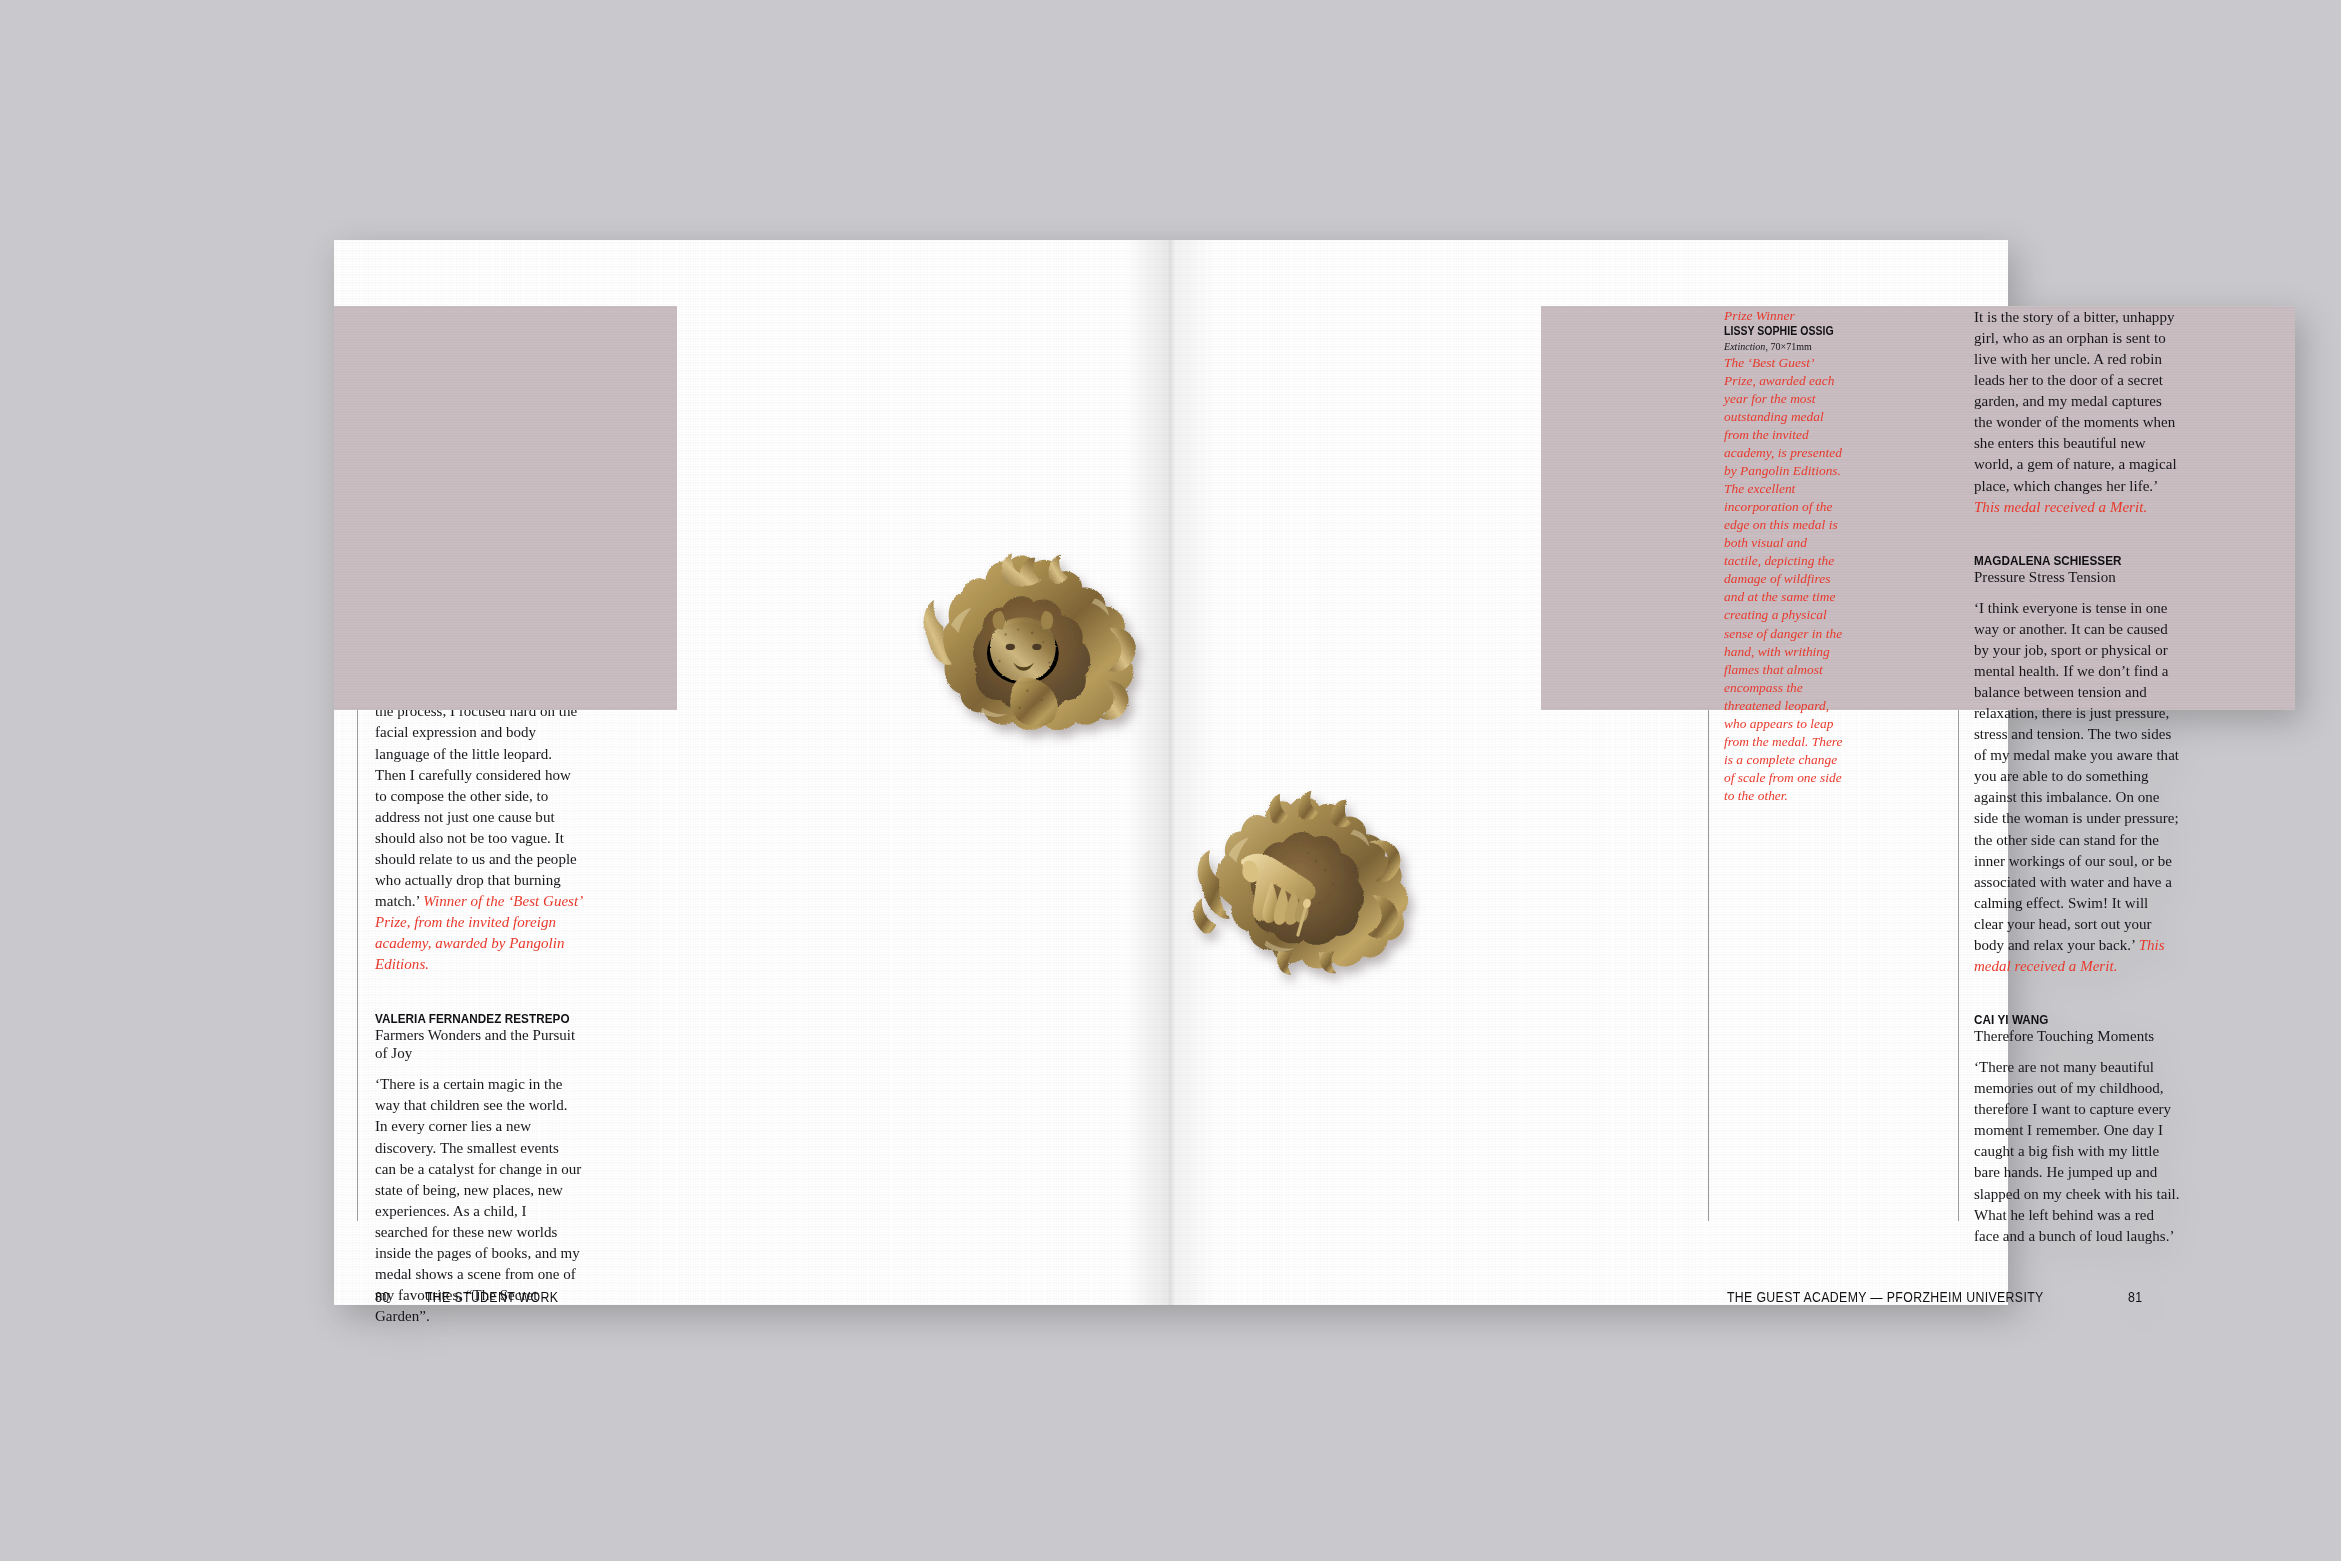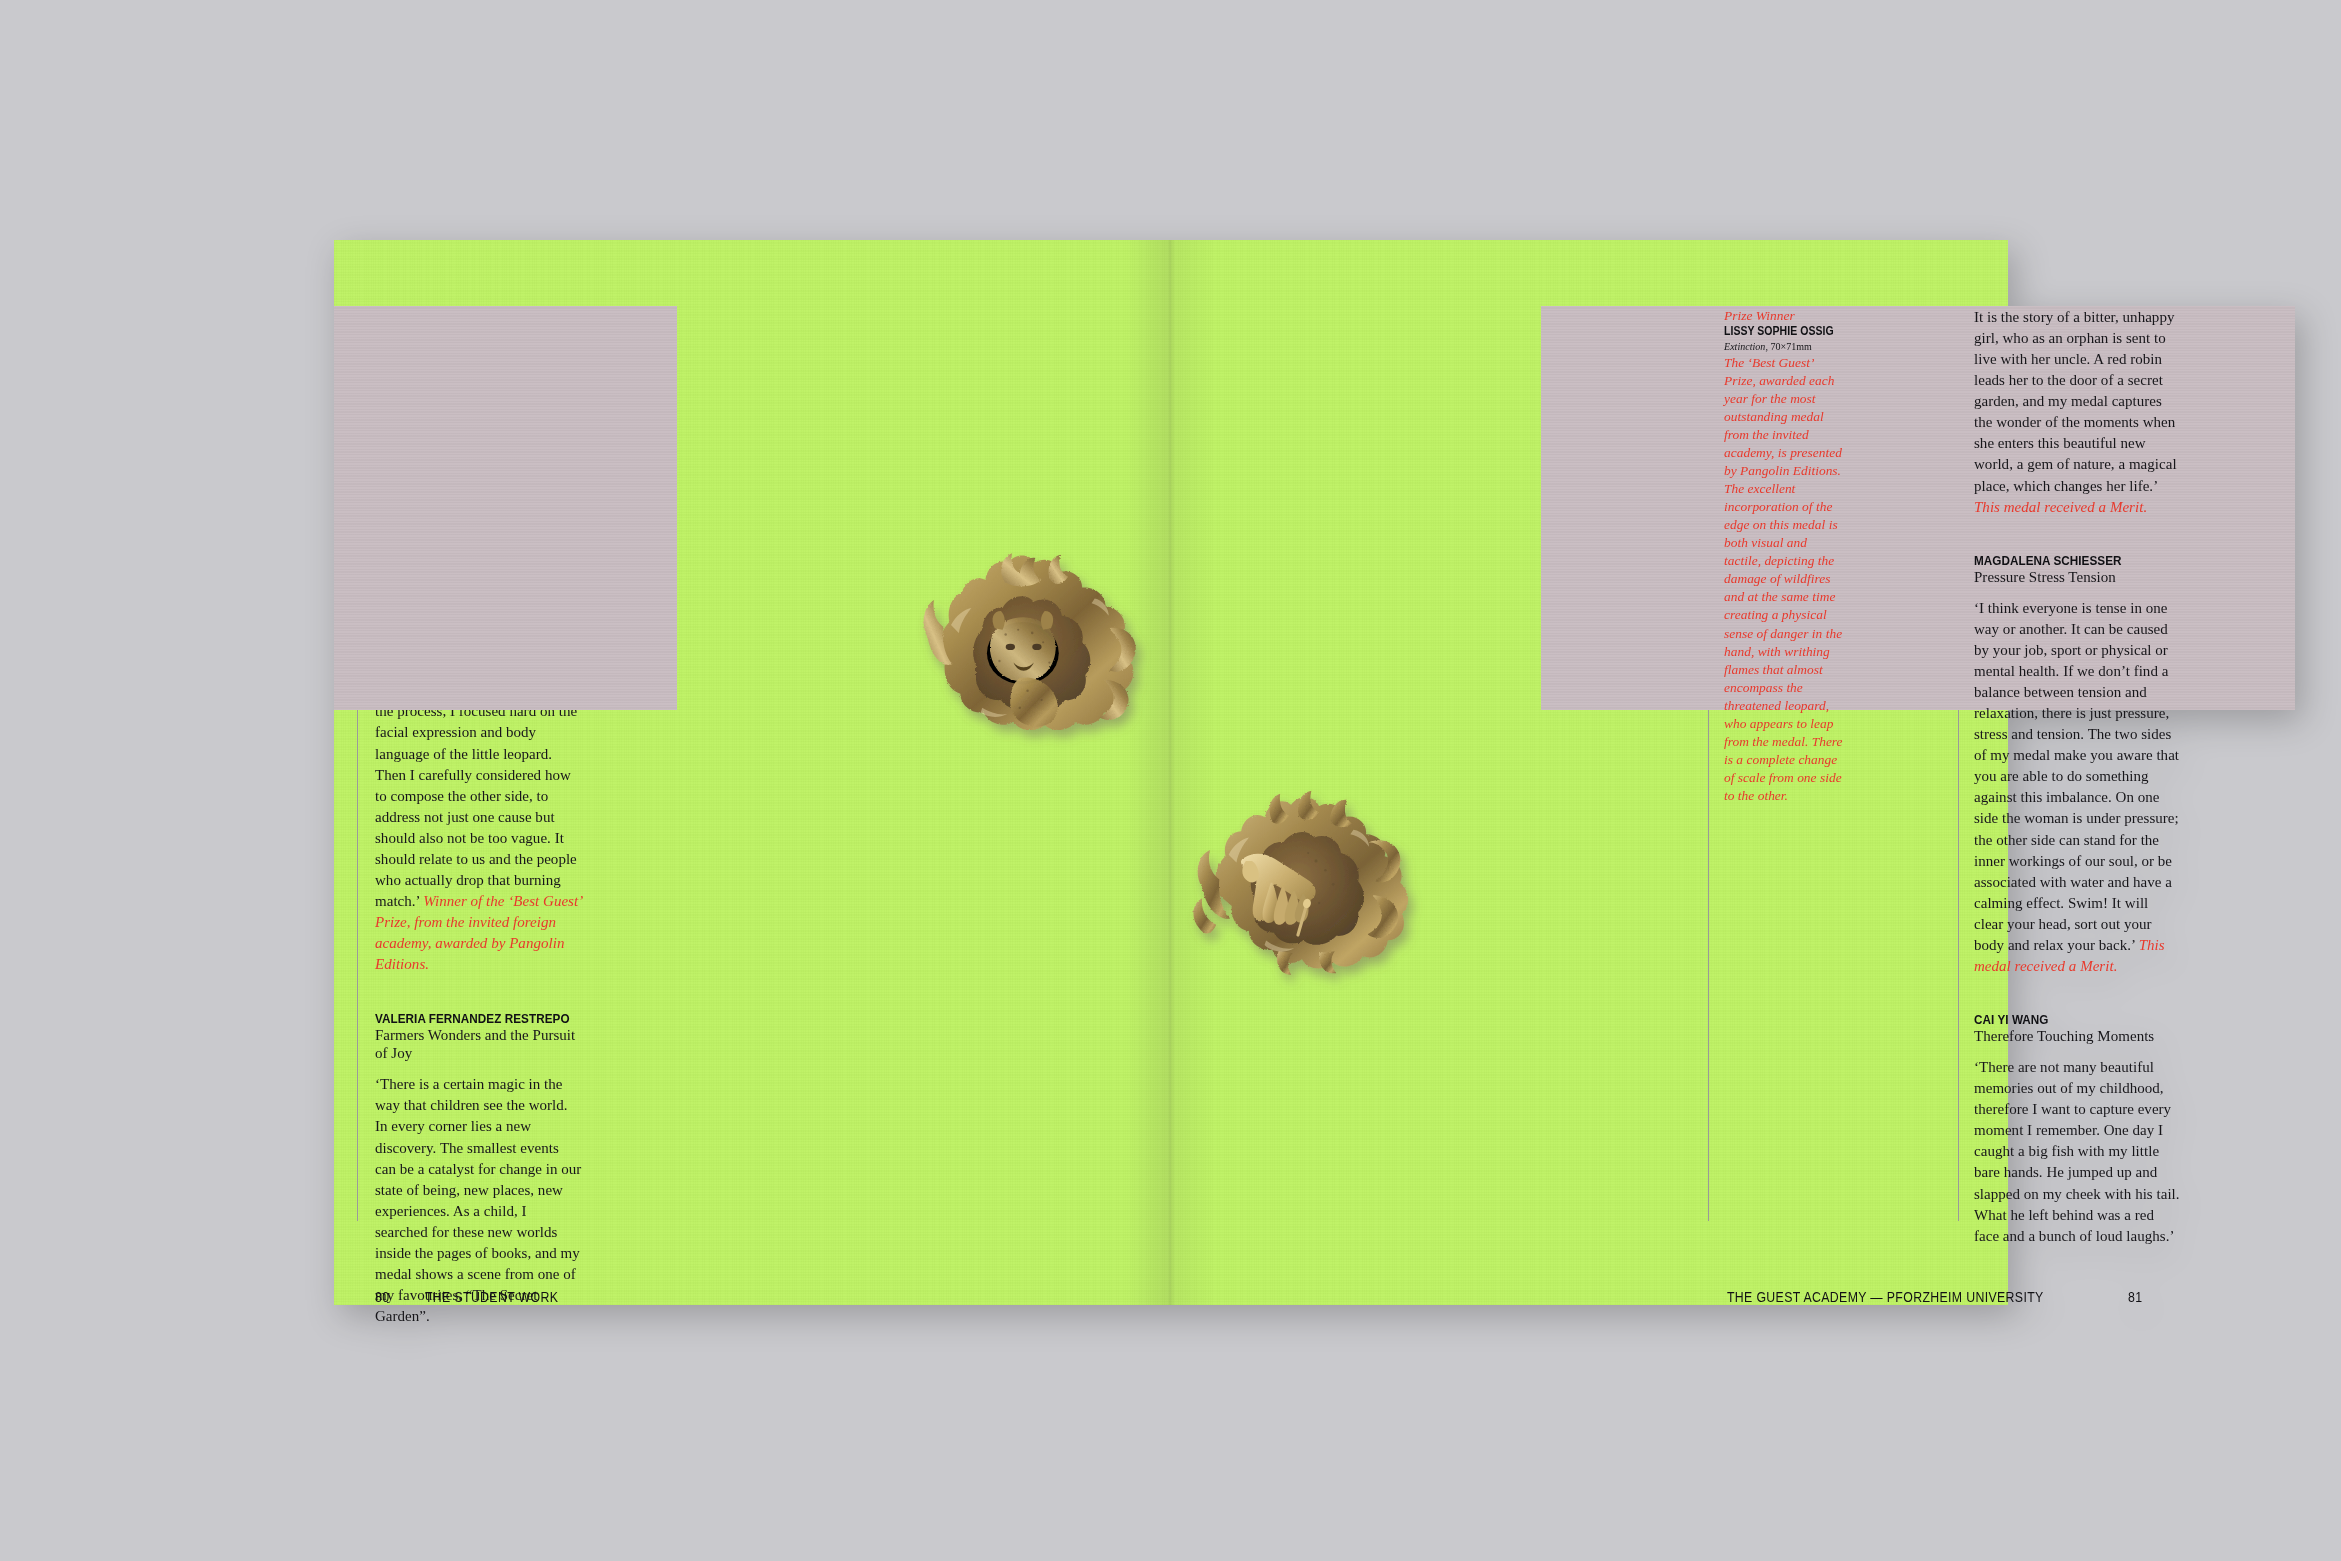--- a/index.html
+++ b/index.html
@@ -15,21 +15,21 @@
   #spread{
     position:absolute;
     left:334px; top:240px;
     width:1674px; height:1065px;
     display:flex;
     filter:drop-shadow(7.8px 11px 17px rgba(0,0,0,.22));
   }
   .page{
     position:relative;
     height:100%;
-    background:#bef264;
+    background:#ffffff;
   }
   .page.left{ width:837px; }
   .page.right{ width:837px; }
 
   
   .page::before{
     content:"";
     position:absolute;inset:0;
     background-image:
       repeating-linear-gradient(0deg, rgba(0,0,0,.014) 0 0.8px, rgba(255,255,255,.012) 0.8px 1.6px),

